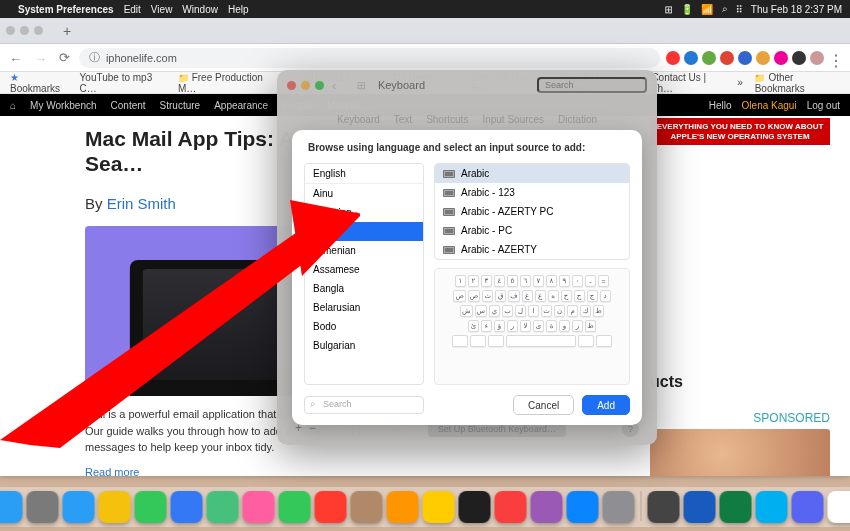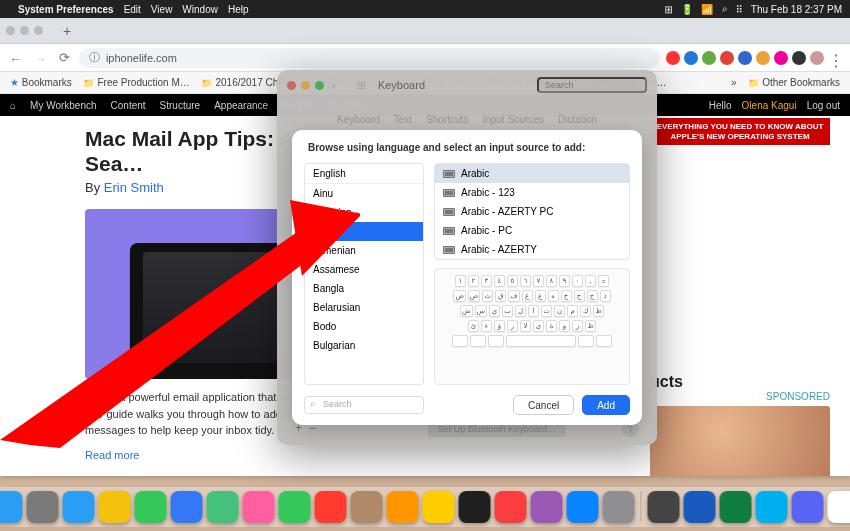--- a/index.html
+++ b/index.html
@@ -36,31 +36,31 @@
   .addr .ext span:nth-child(9){background:#c99;}
   .bk { height:22px; background:#f7f7f7; display:flex; align-items:center; gap:12px; padding:0 10px; font-size:10px; color:#444; border-bottom:1px solid #e5e5e5; overflow:hidden;}
   .bk .fold::before { content:"📁 "; font-size:9px;}
   .bk .star::before { content:"★ "; color:#3b78e7; }
   .admin { height:22px; background:#000; color:#ccc; display:flex; align-items:center; padding:0 10px; font-size:10px; gap:14px;}
   .admin .right { margin-left:auto; display:flex; gap:10px;}
   .admin .right .name { color:#f5a623;}
   .page { flex:1; background:#fff; position:relative; overflow:hidden; padding:10px 0 0 85px;}
   .article { width:360px; }
   .article h2 { font-size:21px; font-weight:800; line-height:1.2; color:#222;}
-  .article .by { font-size:13px; color:#333; margin-top:4px;}
+  .article .by { font-size:15px; color:#333; margin-top:19px;}
   .article .by a { color:#2a73cc; text-decoration:none;}
   .hero { margin-top:14px; width:355px; height:170px; background:#8a7bea; border-radius:4px; position:relative; overflow:hidden;}
   .hero .laptop { position:absolute; bottom:0; left:50%; transform:translateX(-50%); width:75%; height:80%; background:#111; border-radius:8px 8px 0 0;}
   .hero .laptop::after{content:""; position:absolute; inset:6% 5% 12% 5%; background:linear-gradient(180deg,#2d2d32,#1b1b1f); border-radius:4px;}
   .article p { font-size:11px; color:#333; line-height:1.5; margin-top:10px;}
   .article .read { color:#2a73cc; font-size:11px; margin-top:10px; display:block;}
   .sidebar { position:absolute; top:2px; right:20px; width:180px;}
   .promo { background:#c00; color:#fff; font-size:8px; font-weight:700; text-align:center; padding:4px 6px; line-height:1.2;}
   .sidehead { font-size:16px; font-weight:700; color:#222; margin-top:228px;}
-  .sponsored { color:#33a2b8; font-size:10px; text-align:right; margin-top:0;}
+  .sponsored { color:#33a2b8; font-size:12px; text-align:right; margin-top:20px;}
   .sideimg { width:100%; height:82px; background:radial-gradient(circle at 40% 30%, #e8b88f, #b87a5a); border-radius:3px; margin-top:4px;}
 
   
   .sysp { position:absolute; top:70px; left:277px; width:380px; height:375px; background:rgba(232,230,228,0.97); border-radius:10px; box-shadow:0 10px 40px rgba(0,0,0,.4); z-index:30; overflow:hidden;}
   .sysp .titlebar { height:30px; display:flex; align-items:center; padding:0 10px; gap:8px; font-size:11px; color:#666;}
   .sysp .winbtn { display:flex; gap:5px;}
   .sysp .winbtn span{ width:9px; height:9px; border-radius:50%; background:#f9605a; display:inline-block;}
   .sysp .winbtn span:nth-child(2){background:#fdbc40;}
   .sysp .winbtn span:nth-child(3){background:#34c749;}
   .sysp .titlebar .nav { color:#bbb; font-size:13px;}
@@ -155,20 +155,21 @@
         <span></span>
         <span></span>
         <span></span>
         <span></span>
         <span></span>
         <span style="background:none;color:#666;width:auto;">⋮</span>
       </div>
     </div>
     <div class="bk">
       <span class="star">Bookmarks</span>
+      <span>YouTube to mp3 C…</span>
       <span class="fold">Free Production M…</span>
       <span class="fold">2016/2017 Chico…</span>
       <span>C | Deep Link…</span>
       <span>Zoho CRM – Ho…</span>
       <span>Royalty Free Music</span>
       <span>Contact Us | Th…</span>
       <span style="margin-left:auto">»</span>
       <span class="fold">Other Bookmarks</span>
     </div>
     <div class="admin">

